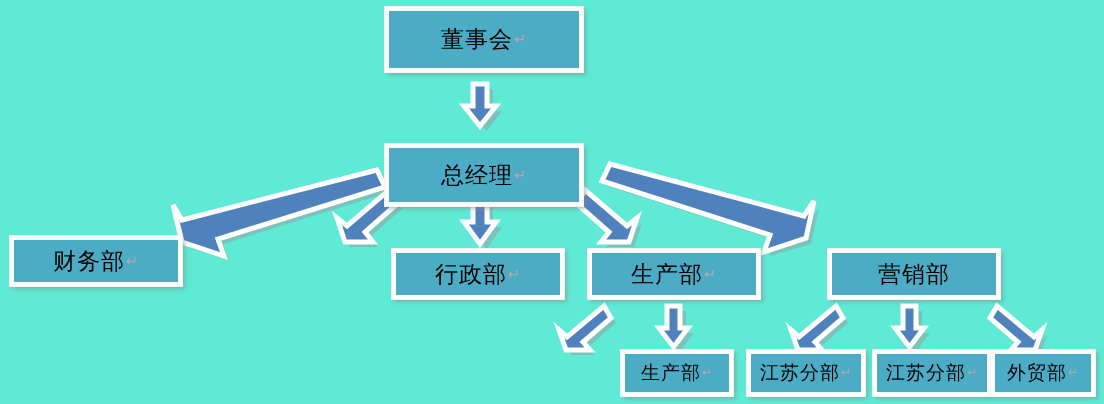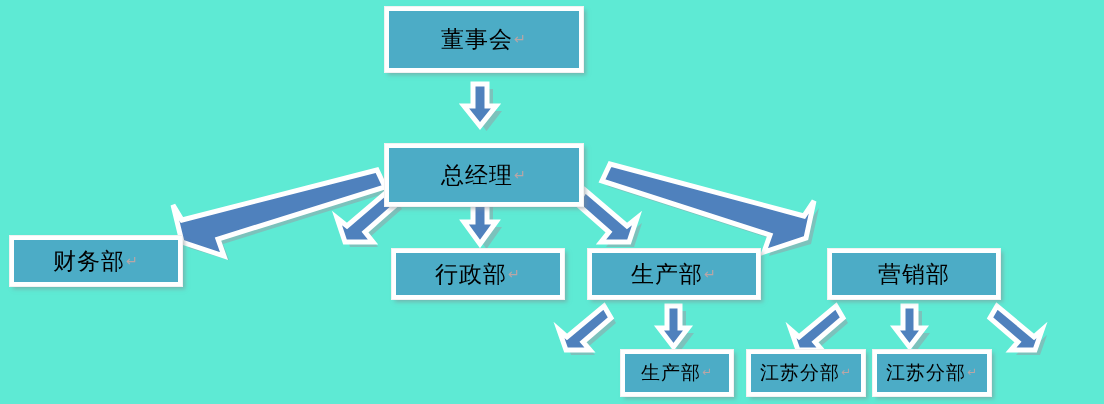--- a/index.html
+++ b/index.html
@@ -217,14 +217,19 @@
       <span>江苏分部</span><span class="pilcrow">↵</span>
     </span>
   </div>
 
   <div class="node lvl4" style="left:873px; top:350px; width:118px; height:46px;">
     <span class="label">
       <span>江苏分部</span><span class="pilcrow">↵</span>
     </span>
   </div>
 
+  <div class="node lvl4" style="left:991px; top:350px; width:104px; height:46px;">
+    <span class="label">
+      <span>外贸部</span><span class="pilcrow">↵</span>
+    </span>
+  </div>
 
 </div>
 
 </body></html>

